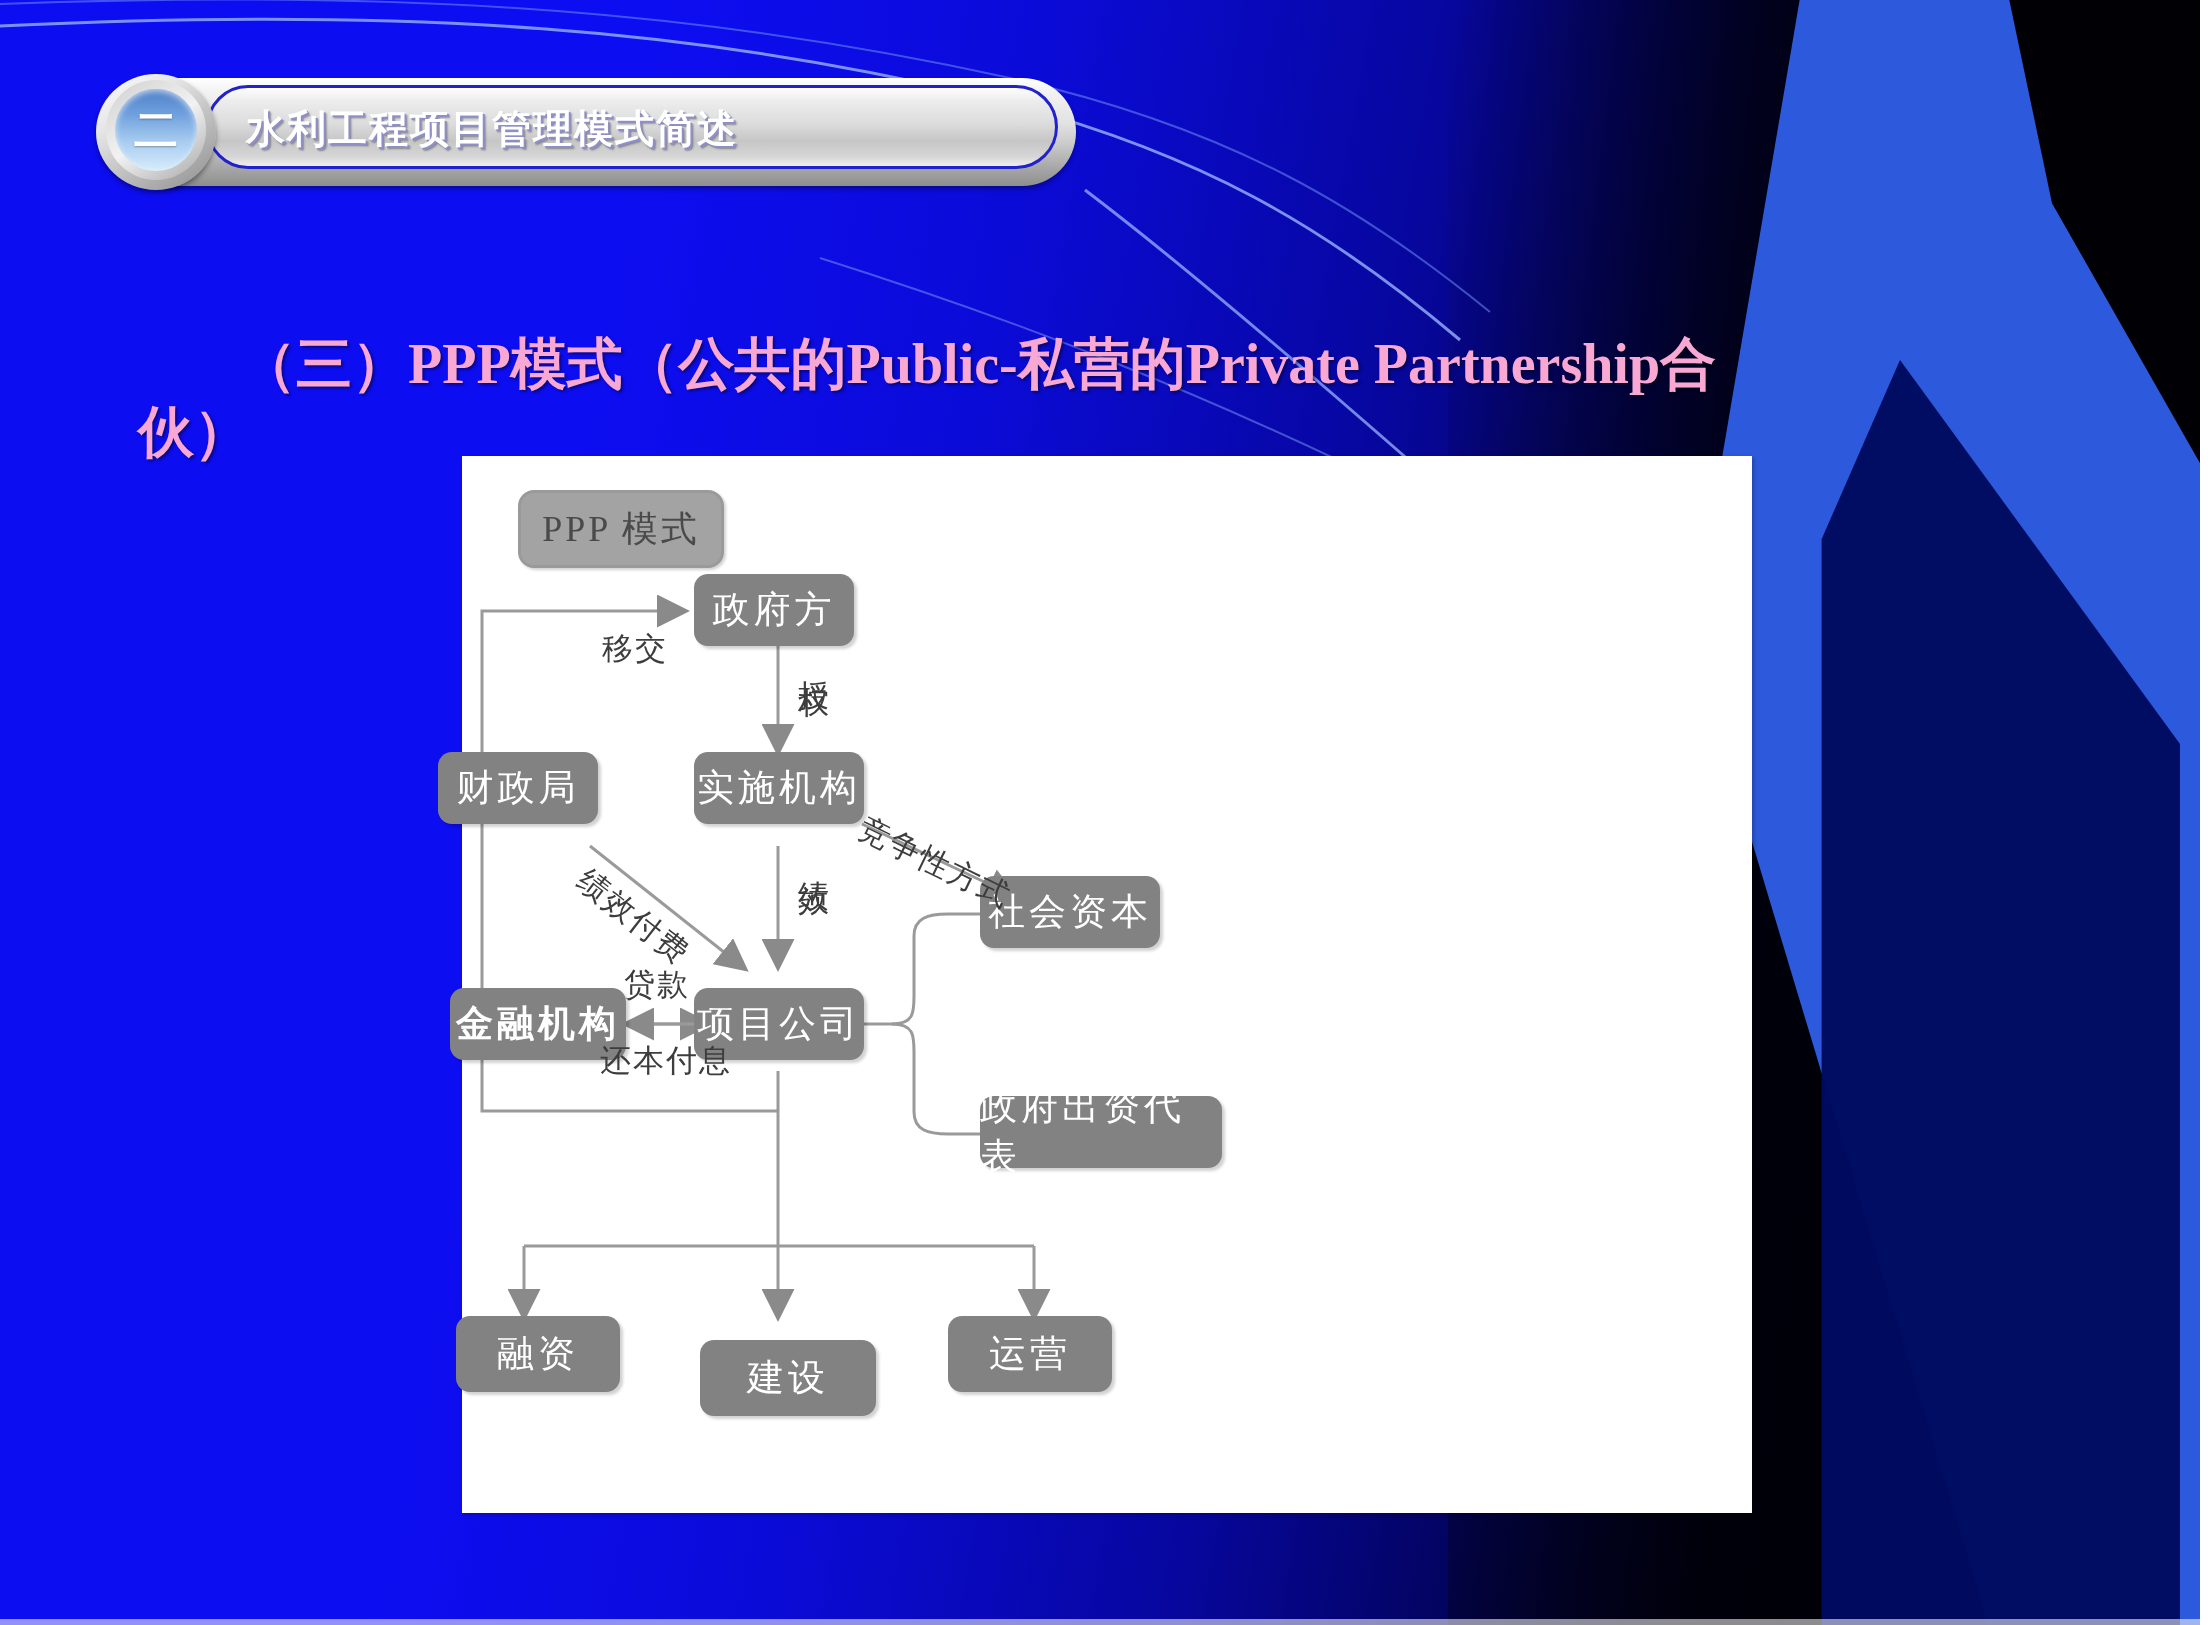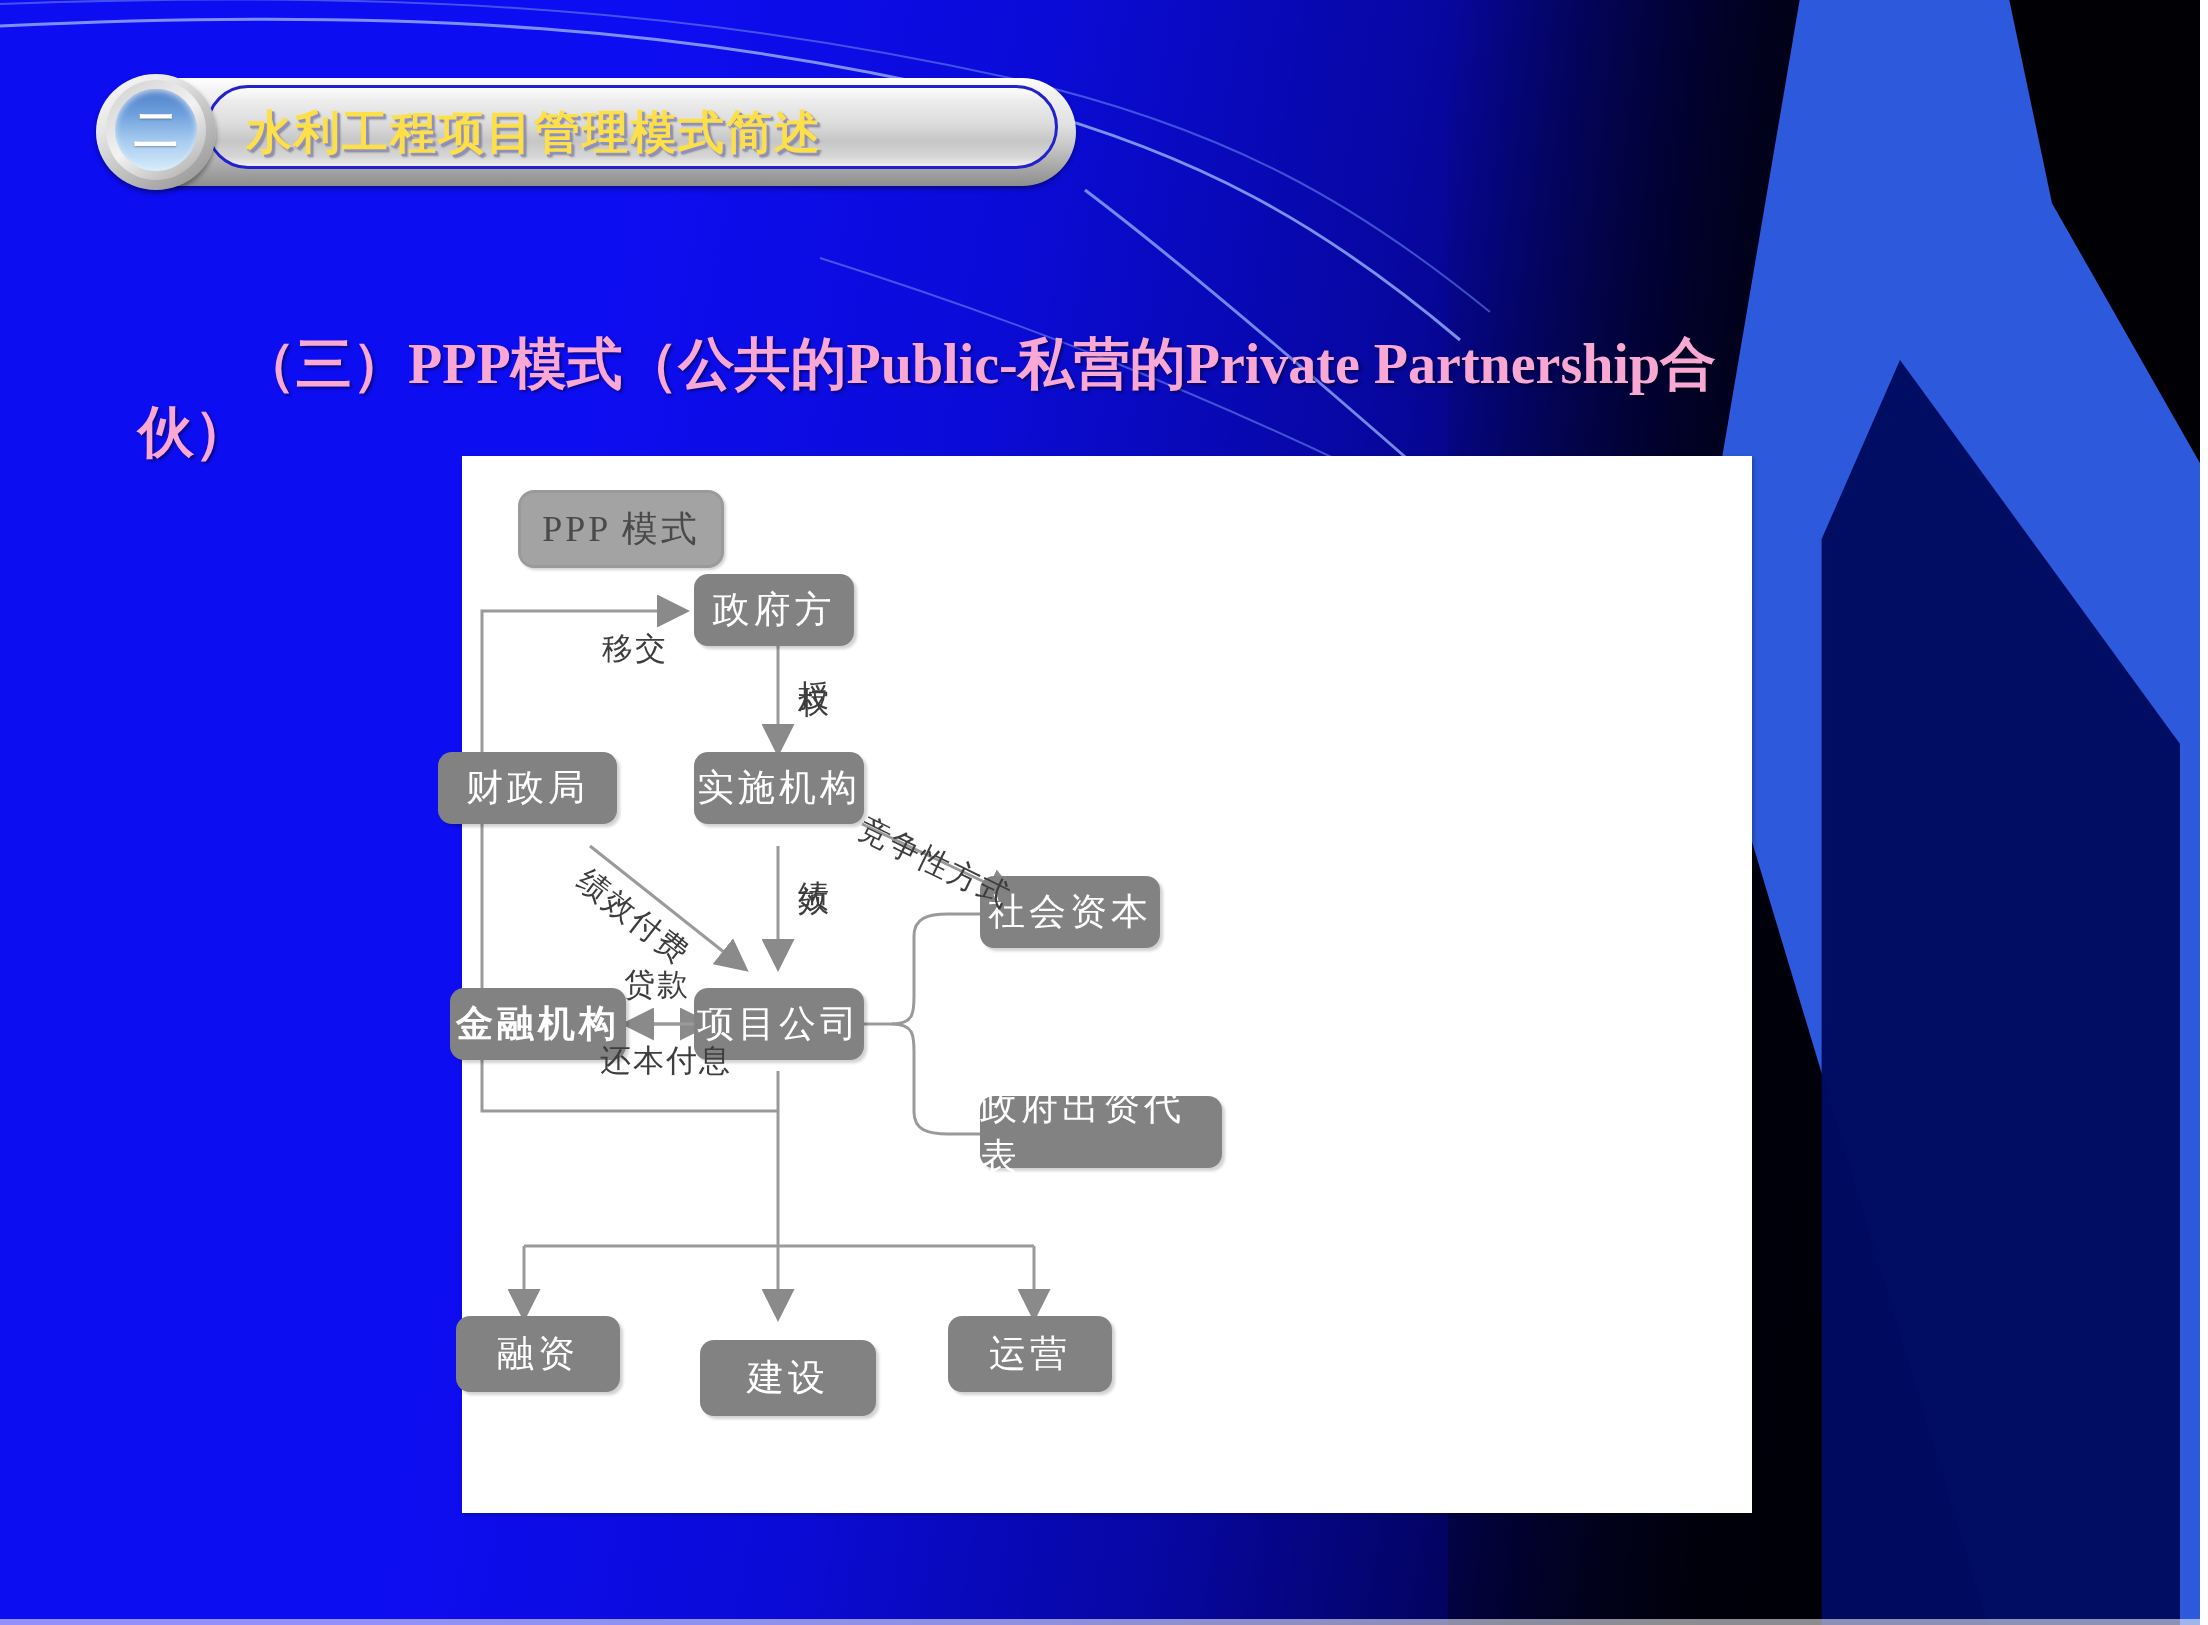--- a/index.html
+++ b/index.html
@@ -59,22 +59,22 @@
   }
   .banner-inner{
     position:absolute;left:110px;top:7px;width:852px;height:84px;
     border-radius:42px;
     border:3px solid #2222cc;
     background:linear-gradient(180deg,#fdfdfd 0%,#ededed 16%,#dcdcdc 46%,#c6c6c6 68%,#d6d6d6 88%,#efefef 100%);
     box-sizing:border-box;
   }
   .banner-title{
     position:absolute;left:150px;top:24px;width:760px;
-    font-size:46px;font-weight:bold;letter-spacing:2px;
-    color:#fde047;
+    font-size:39px;font-weight:bold;letter-spacing:2px;
+    color:#ffffff;
     text-shadow:2px 2px 0 #8e8ec8, 3px 3px 2px rgba(0,0,0,.35);
     white-space:nowrap;
   }
   .badge-outer{
     position:absolute;left:0;top:-4px;width:120px;height:116px;border-radius:50%;
     background:linear-gradient(145deg,#ffffff 0%,#e6e6e6 30%,#bdbdbd 62%,#8d8d8d 100%);
     box-shadow:0 3px 5px rgba(0,0,0,.4);
   }
   .badge-ring{
     position:absolute;left:10px;top:6px;width:100px;height:100px;border-radius:50%;
@@ -209,21 +209,21 @@
     </svg>
 
     <div class="title-node" style="left:56px;top:34px;width:200px;height:72px;">
       <span>PPP 模式</span>
     </div>
 
     <div class="node" style="left:232px;top:118px;width:160px;height:72px;">
       <span>政府方</span>
     </div>
 
-    <div class="node" style="left:-24px;top:296px;width:179px;height:72px;">
+    <div class="node" style="left:-24px;top:296px;width:160px;height:72px;">
       <span>财政局</span>
     </div>
 
     <div class="node" style="left:232px;top:296px;width:170px;height:72px;">
       <span>实施机构</span>
     </div>
 
     <div class="node" style="left:-12px;top:532px;width:176px;height:72px;font-weight:bold;">
       <span>金融机构</span>
     </div>

